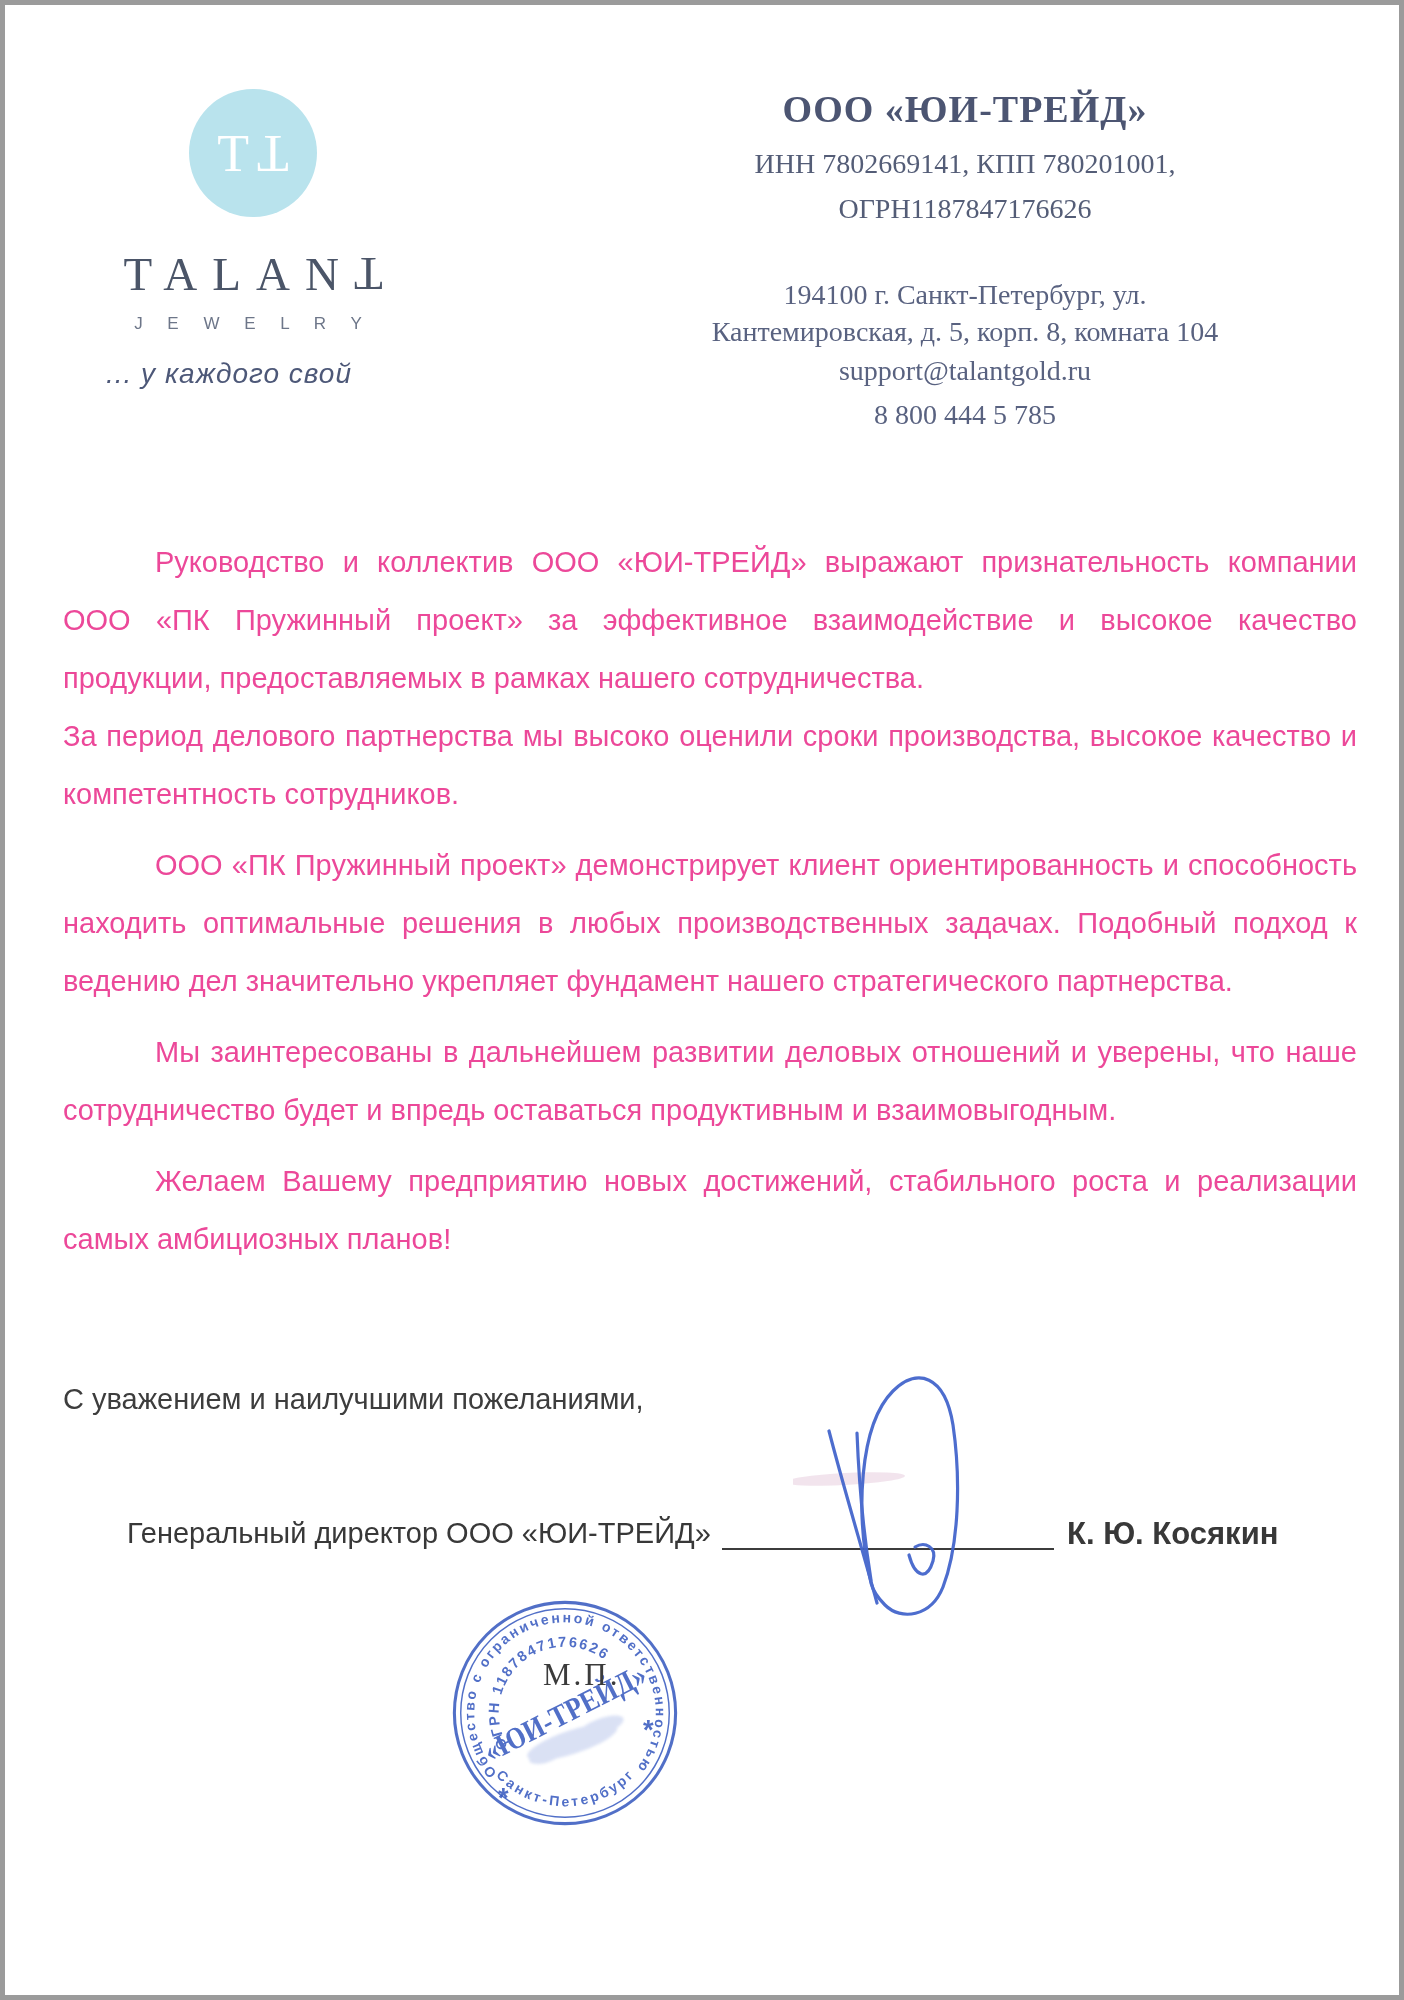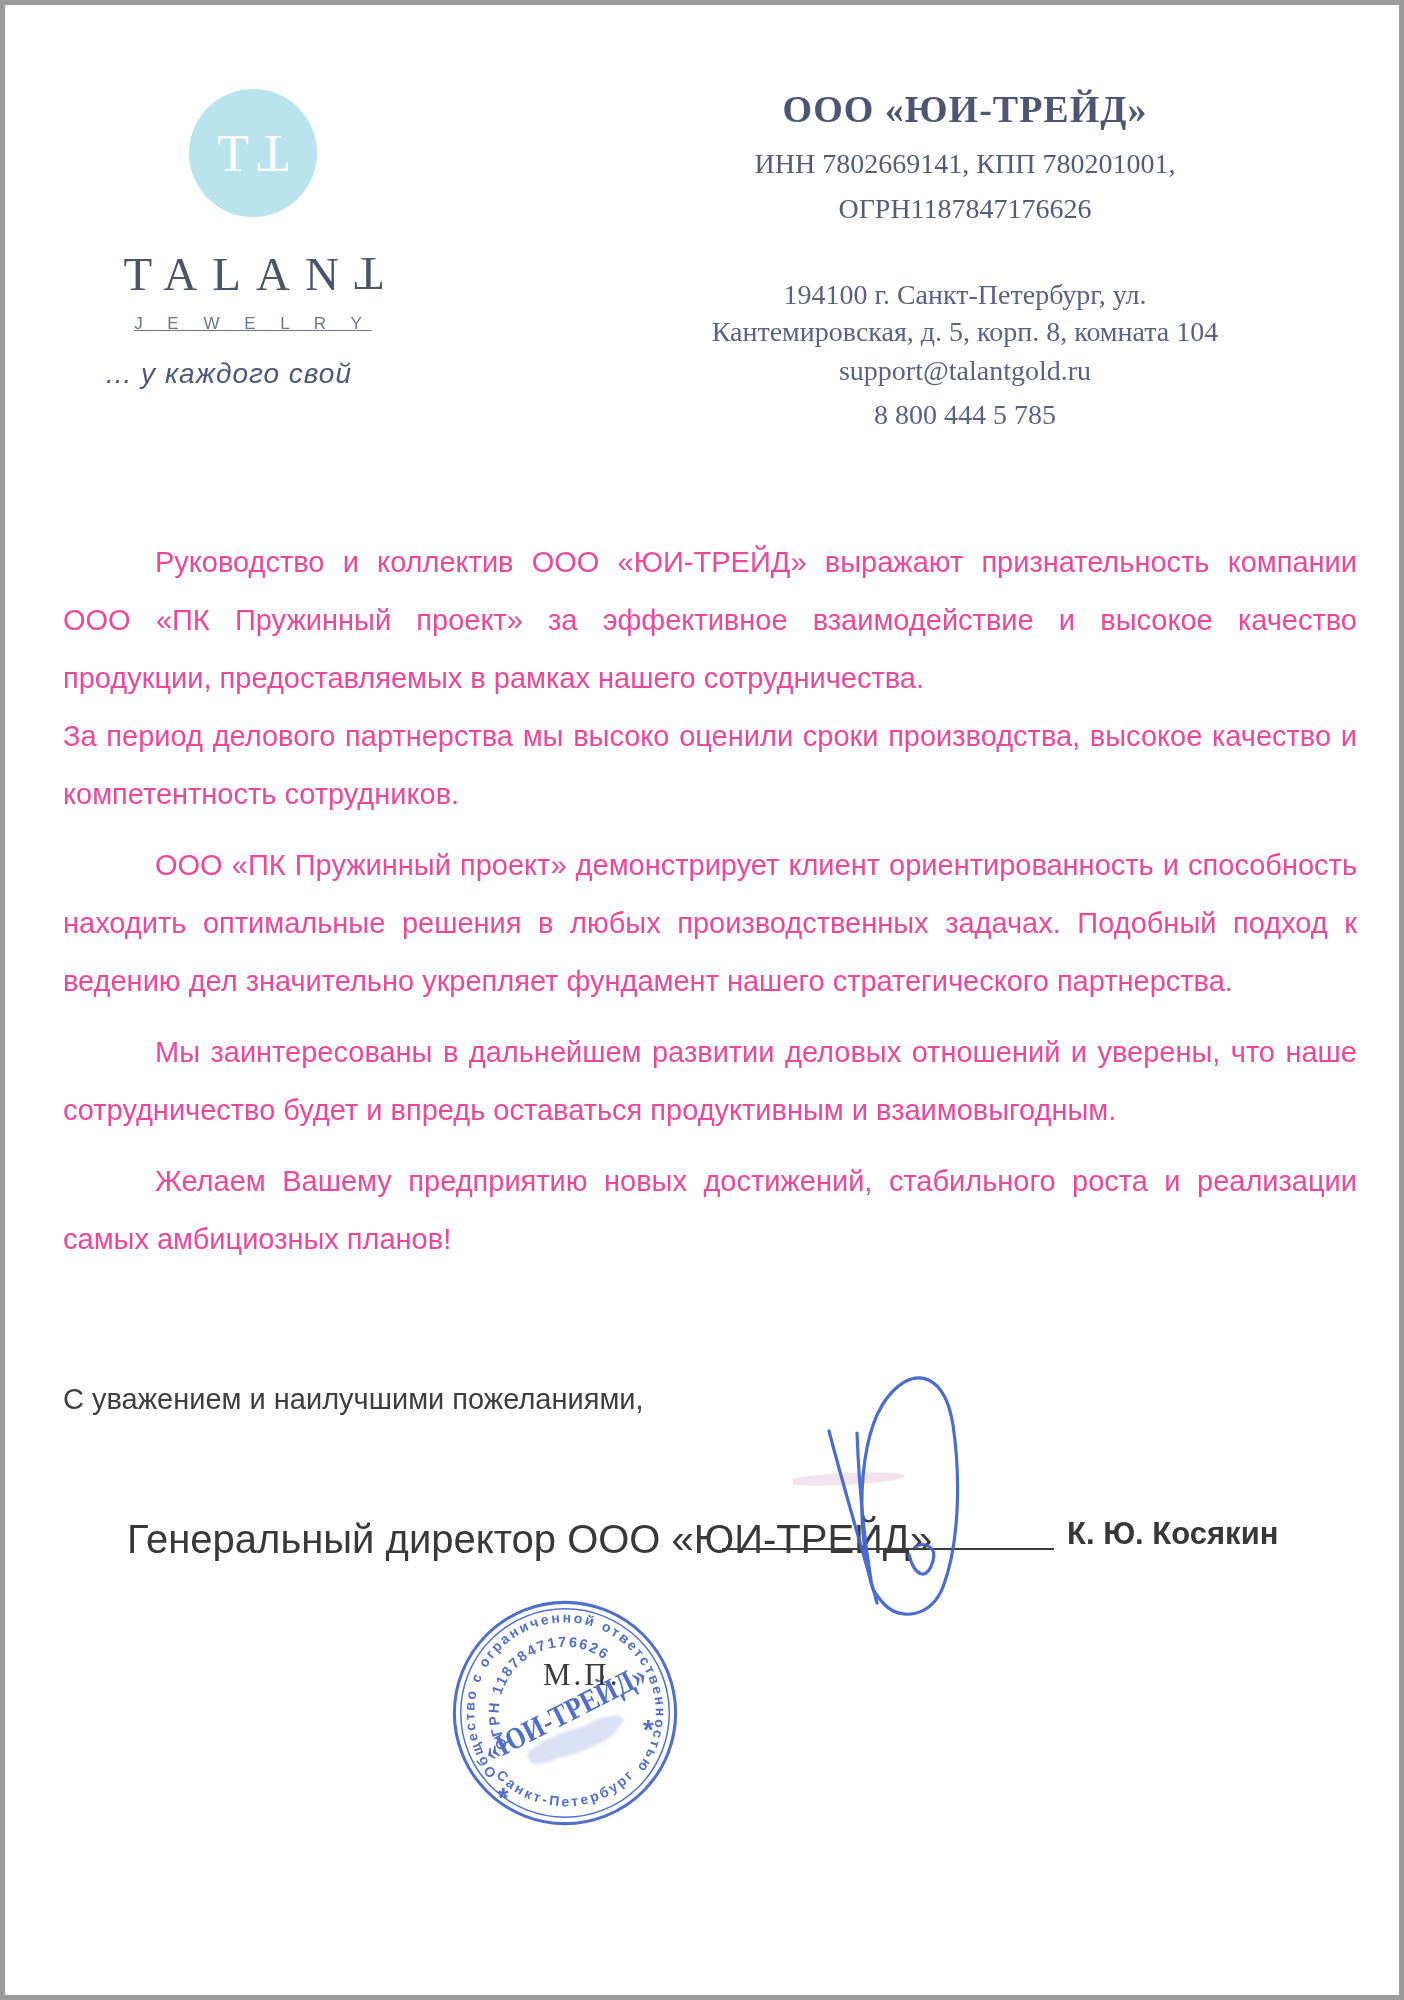--- a/index.html
+++ b/index.html
@@ -24,21 +24,21 @@
   .logo-circle .flip{display:inline-block;transform:rotate(180deg);}
   .wordmark{
     margin-top:30px;
     font-family:"Liberation Serif",serif;
     font-size:47px;color:#4b5568;letter-spacing:15px;
     white-space:nowrap;
   }
   .wordmark .flip{display:inline-block;transform:rotate(180deg);letter-spacing:0;}
   .jewelry{
     margin-top:13px;
-    font-size:17px;color:#6d7689;letter-spacing:10px;text-decoration:underline;
+    font-size:17px;color:#6d7689;letter-spacing:10px;
   }
   .tagline{
     margin-top:24px;margin-right:48px;
     font-style:italic;font-size:28px;color:#4d5878;letter-spacing:1px;
   }
   
   .header-right{
     position:absolute;left:620px;top:58px;width:680px;
     text-align:center;
     font-family:"Liberation Serif",serif;color:#545d77;margin-top:24px;
@@ -56,21 +56,21 @@
     text-align:justify;
   }
   .letter-body p{margin:0;}
   .letter-body p.gap{margin-top:13px;}
   .letter-body p.indent{text-indent:92px;}
   .closing{
     position:absolute;left:58px;top:1378px;
     font-size:29px;color:#3d3d3d;text-align:center;
   }
   
-  .sig-title{position:absolute;left:122px;top:1512px;font-size:40px;color:#383838;}
+  .sig-title{position:absolute;left:122px;top:1512px;font-size:29px;color:#383838;}
   .sig-line{position:absolute;left:717px;top:1543px;width:332px;border-top:2px solid #3c3c3c;}
   .sig-name{position:absolute;left:1062px;top:1511px;font-size:31px;color:#383838;font-weight:bold;}
   .signature-svg{position:absolute;left:788px;top:1360px;width:242px;height:262px;}
   
   .stamp-svg{position:absolute;left:424px;top:1572px;width:272px;height:272px;}
   .mp-label{
     position:absolute;left:538px;top:1652px;
     font-size:31px;letter-spacing:3px;color:#3b3b3b;font-family:Liberation Serif, serif;
   }
 </style>

